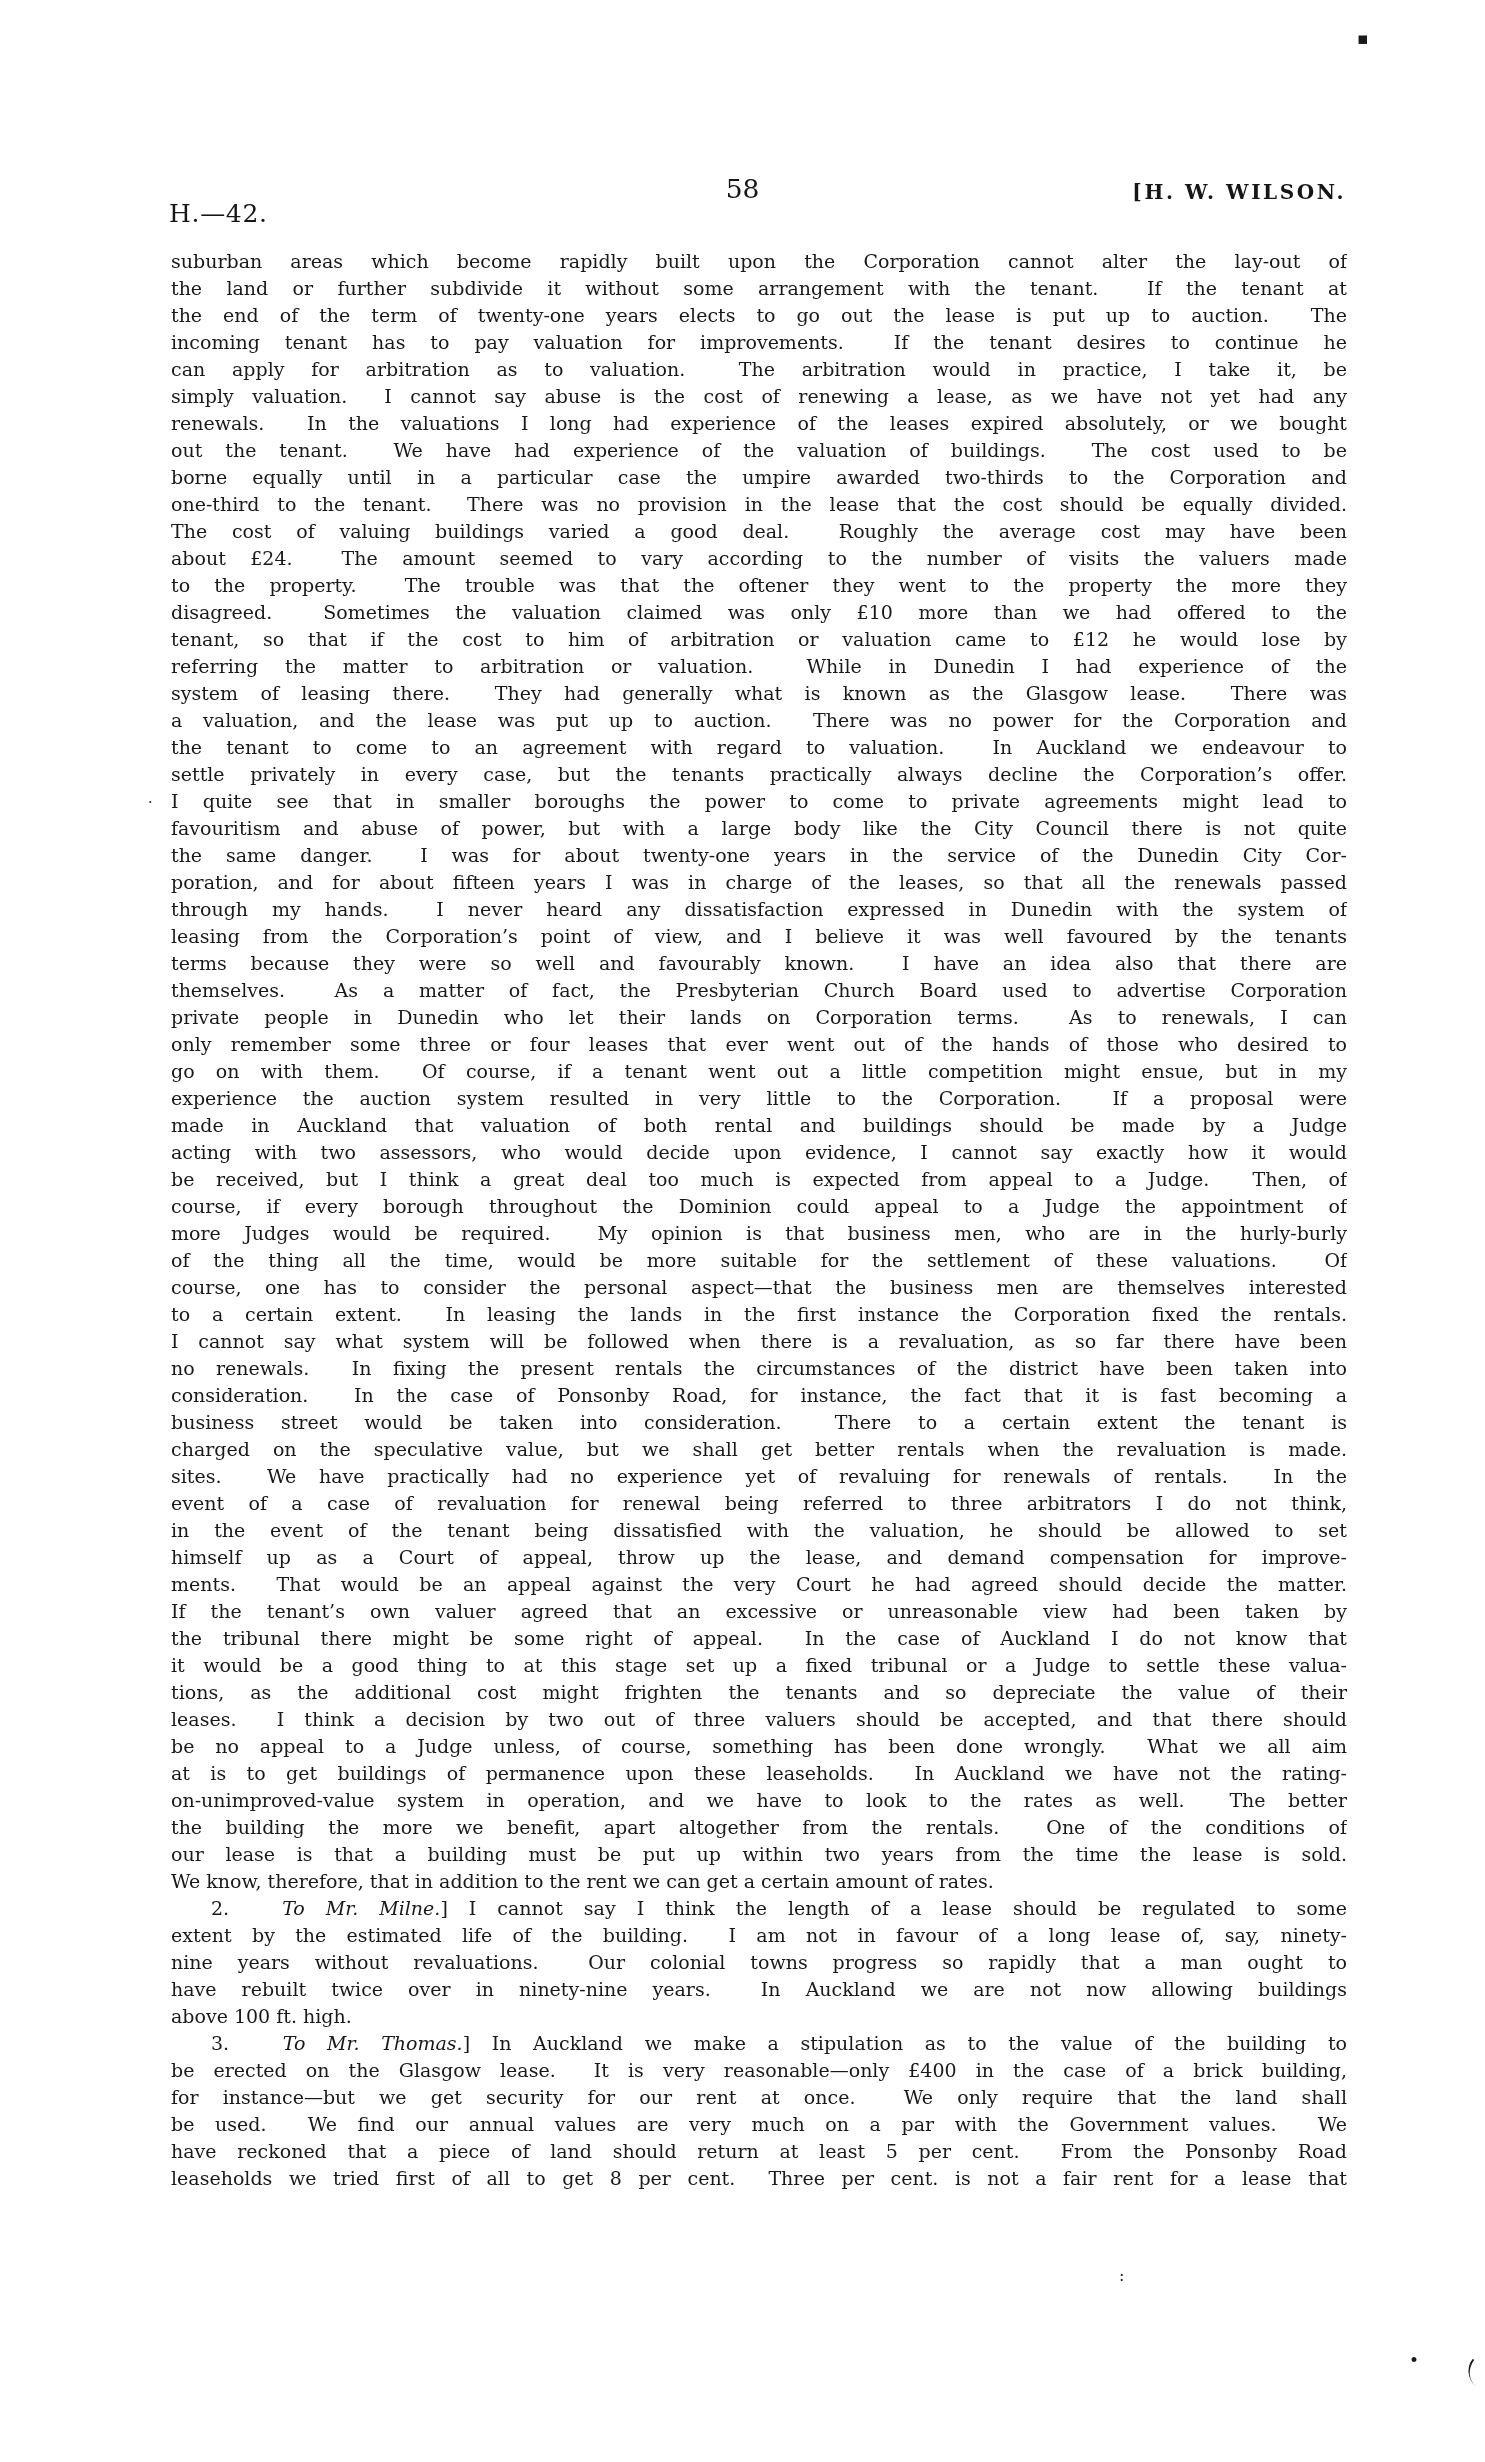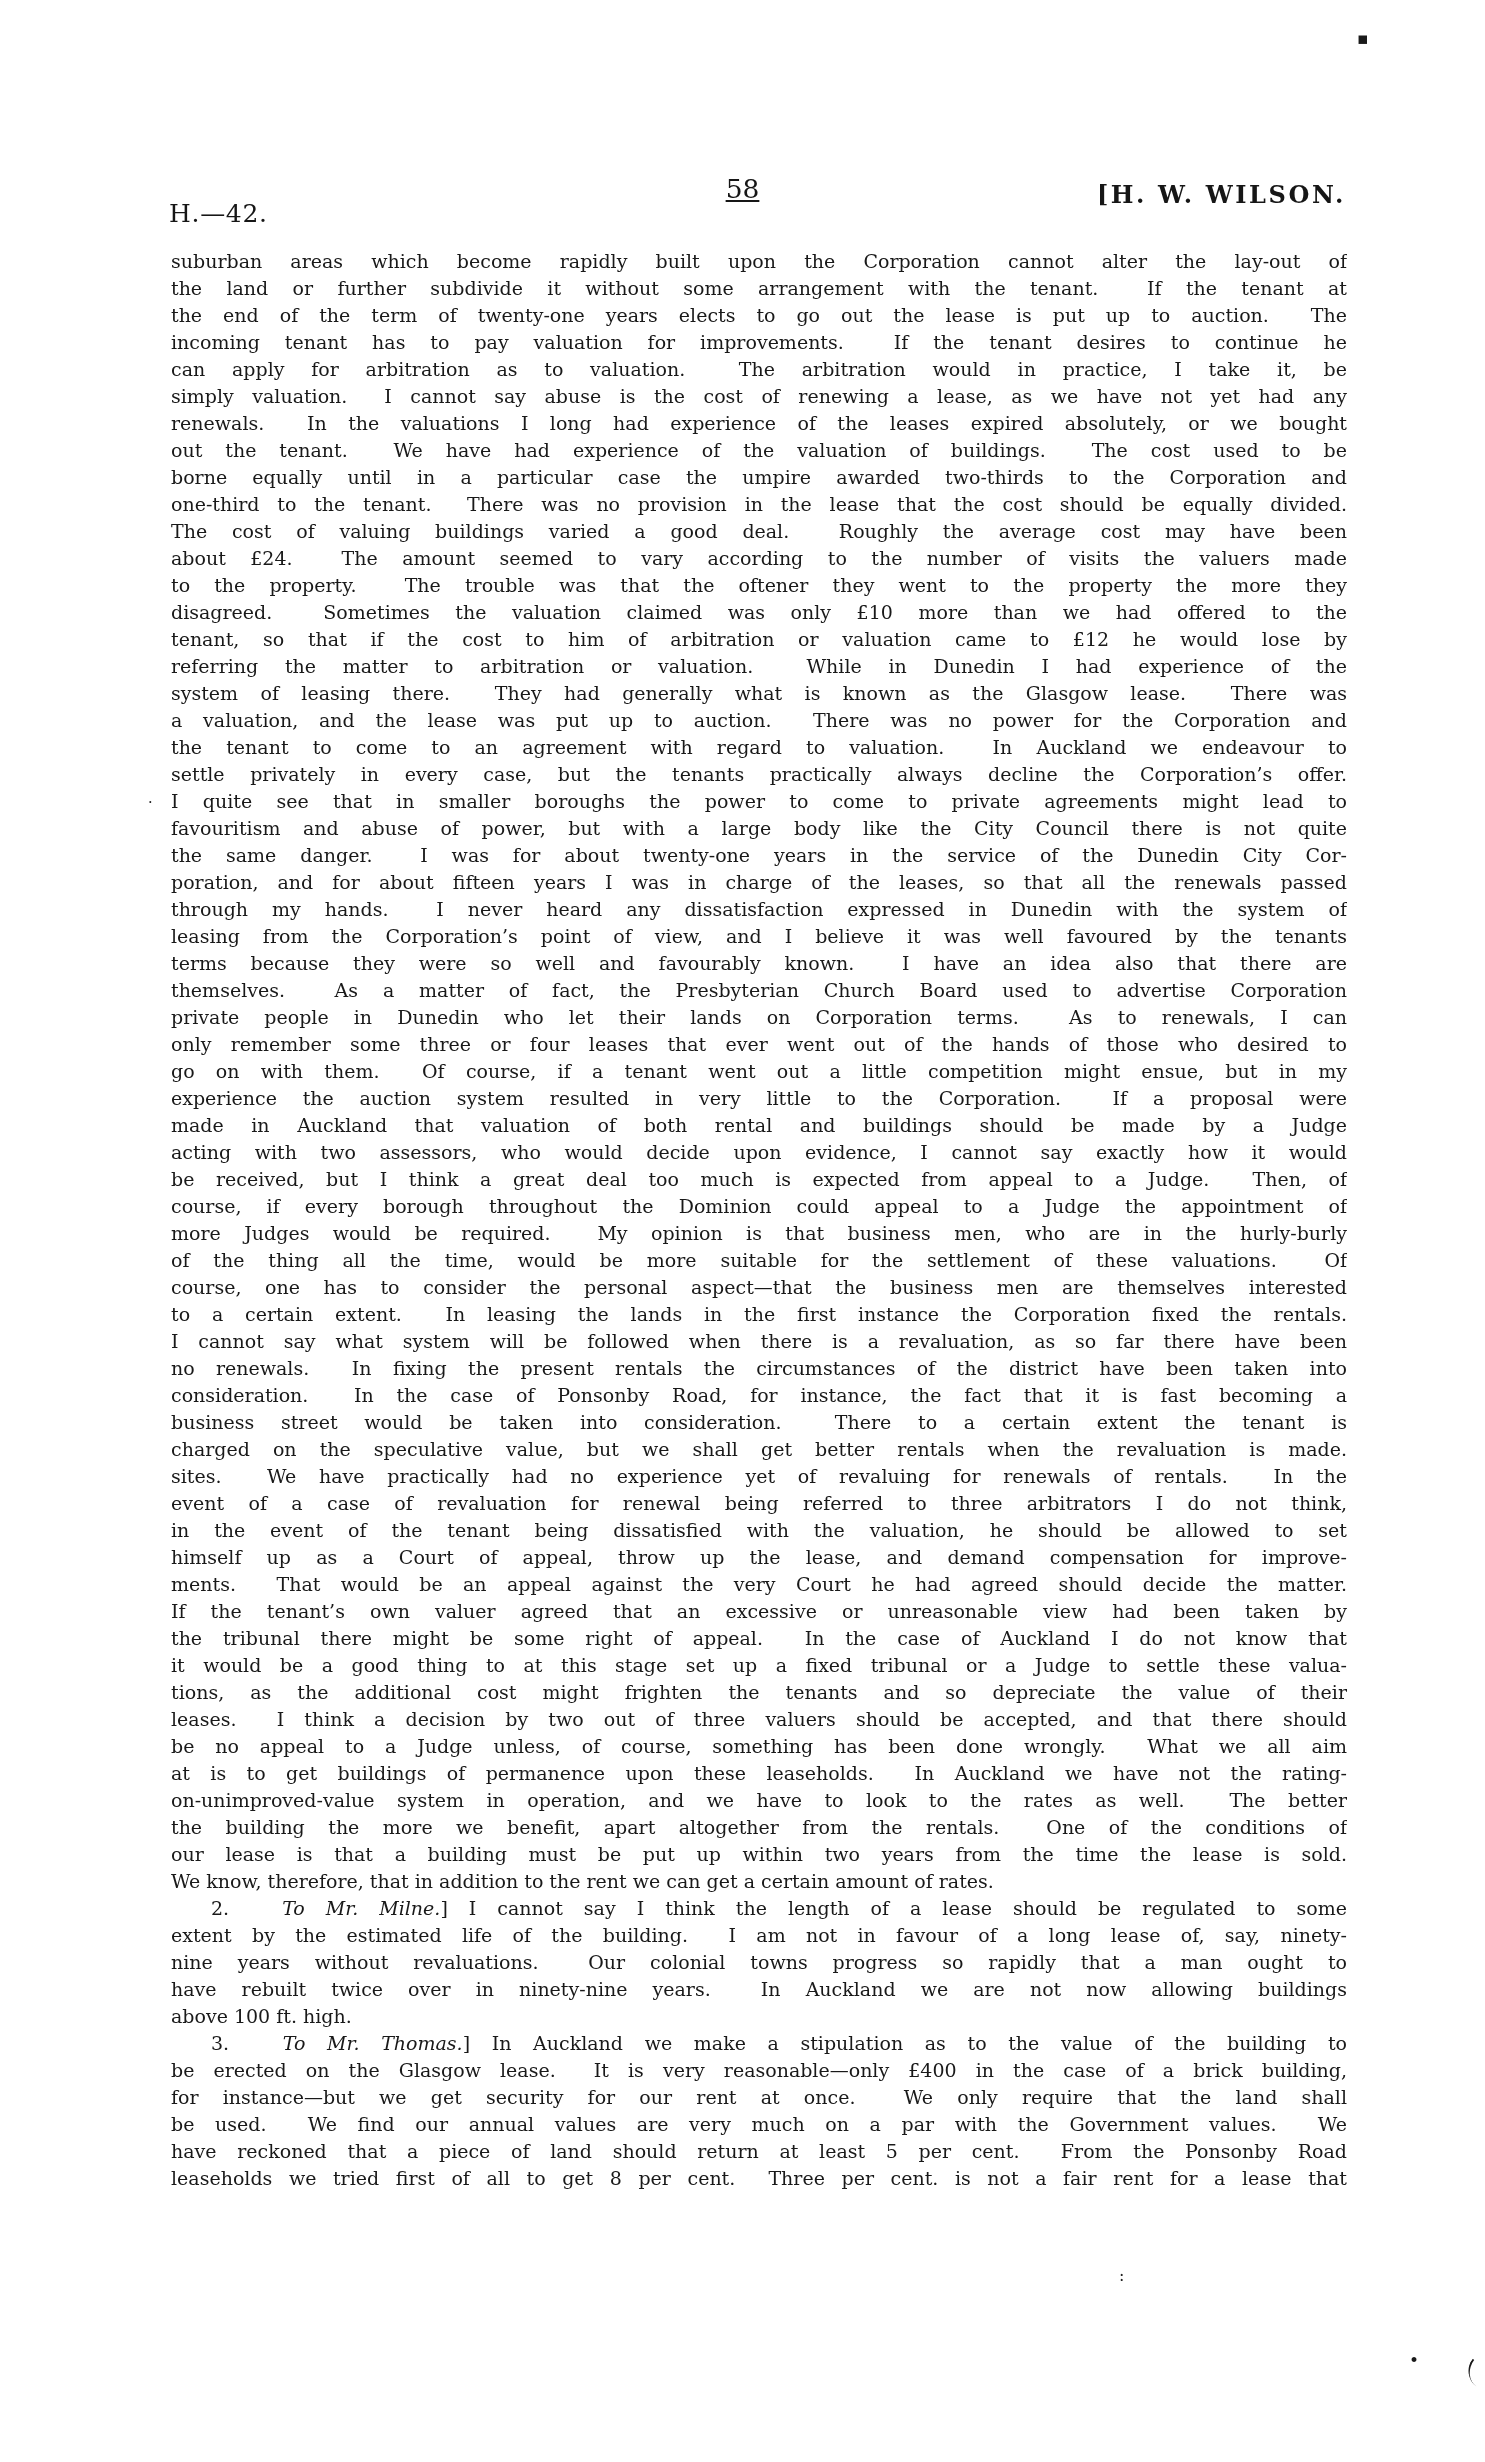--- a/index.html
+++ b/index.html
@@ -9,24 +9,24 @@
     -webkit-font-smoothing:antialiased;
   }
   .page{position:absolute;inset:0;background:#ffffff;overflow:hidden;}
   .hdr-left{
     position:absolute;left:169px;top:175px;font-size:25px;font-weight:normal;
     letter-spacing:0.7px;
     margin-top:24px;
   }
   .hdr-center{
     position:absolute;left:0;top:173px;width:1485px;text-align:center;
-    font-size:26.5px;font-weight:normal;text-decoration:underline;
+    font-size:26.5px;font-weight:normal;
   }
   .hdr-right{
-    position:absolute;right:139px;top:180px;font-size:24px;font-weight:bold;
+    position:absolute;right:139px;top:180px;font-size:20px;font-weight:bold;
     letter-spacing:2.6px;
   }
   .body-text{
     position:absolute;left:171px;top:248px;width:1176px;
   }
   .line{
     font-size:19px;line-height:27px;height:27px;overflow:hidden;
     text-align:justify;text-align-last:justify;white-space:pre-wrap;
     color:#191919;
   }

